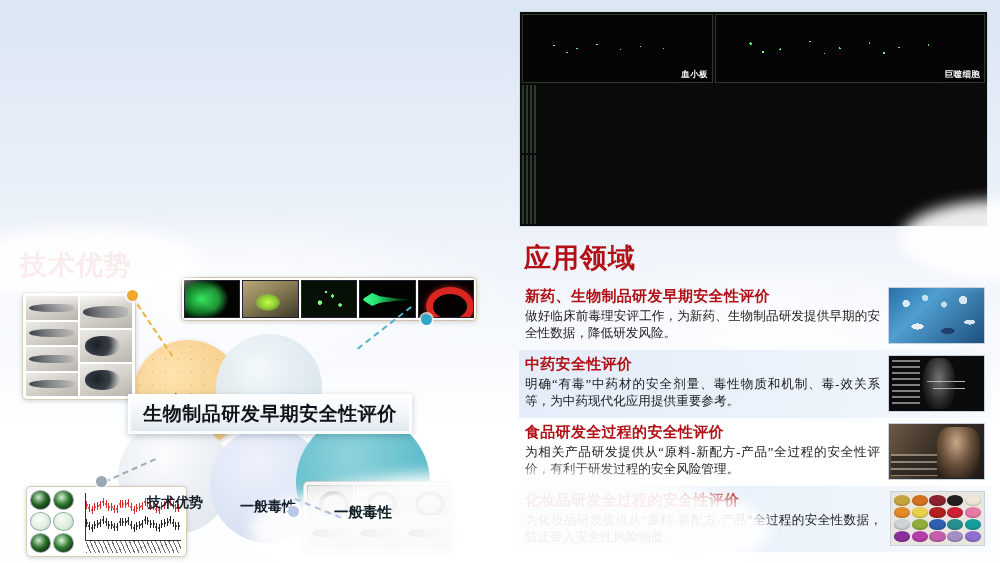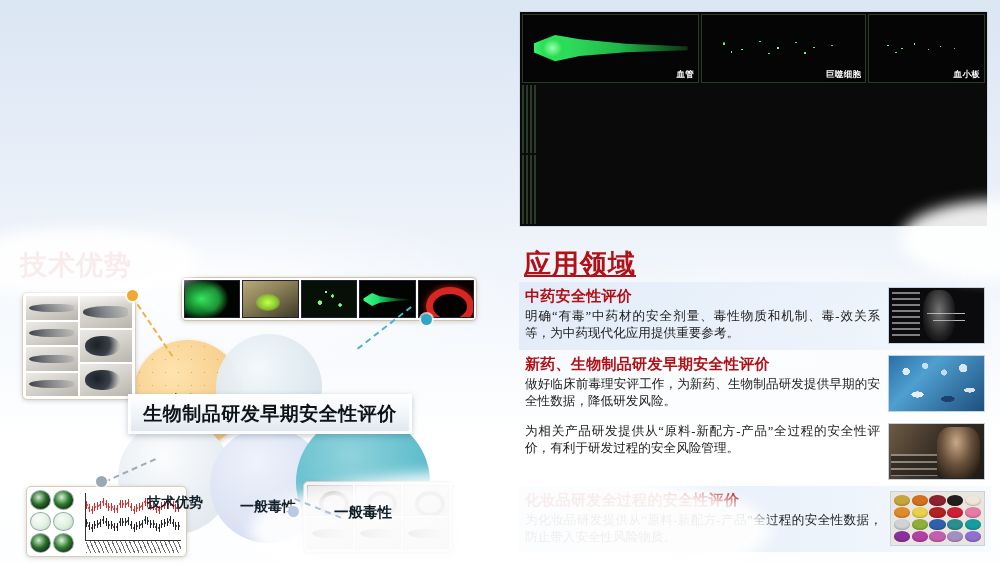--- a/index.html
+++ b/index.html
@@ -143,21 +143,21 @@
       radial-gradient(circle 1.1px at 78% 50%, #5d6 0 55%, transparent 56%),
       radial-gradient(circle 1.4px at 20% 58%, #6e7 0 55%, transparent 56%);
   }
 
   
   .sec-h{
     position:absolute;font-family:"Liberation Serif","DejaVu Serif",serif;
     font-size:27px;font-weight:bold;color:#b11116;letter-spacing:1px;
   }
   #h-tech{left:20px;top:247px;}
-  #h-app{left:524px;top:246px;text-decoration:underline;}
+  #h-app{left:524px;top:240px;}
 
   
   .diagram{position:absolute;left:0;top:270px;width:512px;height:293px;}
   .circ{
     position:absolute;border-radius:50%;display:flex;align-items:center;justify-content:center;
     text-align:center;font-weight:bold;color:#14202b;
     font-family:"Liberation Serif","DejaVu Serif",serif;
   }
   .c-dev{
     left:133px;top:70px;width:110px;height:110px;
@@ -336,31 +336,27 @@
 <div class="slide">
 
   <div class="cloud" style="left:-40px;top:228px;width:240px;height:70px;"></div>
   <div class="cloud" style="left:250px;top:470px;width:520px;height:120px;"></div>
   <div class="cloud" style="left:900px;top:200px;width:200px;height:80px;"></div>
 
 
   <div class="photogrid">
 
     <div class="pg-row">
-      <div class="cell" style="flex:1.45;">
-        <div class="fish-green"></div>
-        <span class="cap">血管</span>
+      <div class="cell" style="flex:0.95;">
+        <div class="platelet"></div>
+        <span class="cap">血小板</span>
       </div>
       <div class="cell" style="flex:1.35;">
         <div class="fish-dots"></div>
         <span class="cap">巨噬细胞</span>
-      </div>
-      <div class="cell" style="flex:0.95;">
-        <div class="platelet"></div>
-        <span class="cap">血小板</span>
       </div>
     </div>
 
     <div class="pg-row">
       <div class="cell">
         <div class="fish-red"></div>
 
       </div>
       <div class="cell">
         <div class="liver-bright"></div>
@@ -625,42 +621,43 @@
         <div class="og-cell emb"></div>
         <div class="og-cell larva"></div>
         <div class="og-cell larva"></div>
         <div class="og-cell larva"></div>
       </div>
     </div>
   </div>
 
   <div class="applist">
 
+    <div class="approw">
+      <div class="app-txt">
+        <div class="app-title">新药、生物制品研发早期安全性评价</div>
+        <div class="app-desc">做好临床前毒理安评工作，为新药、生物制品研发提供早期的安全性数据，降低研发风险。</div>
+      </div>
+      <div class="app-thumb th-pills"></div>
+    </div>
+
     <div class="approw alt">
       <div class="app-txt">
         <div class="app-title">中药安全性评价</div>
         <div class="app-desc">明确“有毒”中药材的安全剂量、毒性物质和机制、毒-效关系等，为中药现代化应用提供重要参考。</div>
       </div>
       <div class="app-thumb th-anat">
         <div class="rows"></div>
         <div class="ln" style="left:40%;top:46%;width:40%;"></div>
         <div class="ln" style="left:46%;top:58%;width:34%;"></div>
       </div>
     </div>
 
     <div class="approw">
       <div class="app-txt">
-        <div class="app-title">新药、生物制品研发早期安全性评价</div>
-        <div class="app-desc">做好临床前毒理安评工作，为新药、生物制品研发提供早期的安全性数据，降低研发风险。</div>
-      </div>
-      <div class="app-thumb th-pills"></div>
-    </div>
-
-    <div class="approw">
-      <div class="app-txt">
+        <div class="app-title">食品研发全过程的安全性评价</div>
         <div class="app-desc">为相关产品研发提供从“原料-新配方-产品”全过程的安全性评价，有利于研发过程的安全风险管理。</div>
       </div>
       <div class="app-thumb th-market">
         <div class="shelf"></div>
       </div>
     </div>
 
     <div class="approw alt">
       <div class="app-txt">
         <div class="app-title">化妆品研发全过程的安全性评价</div>

